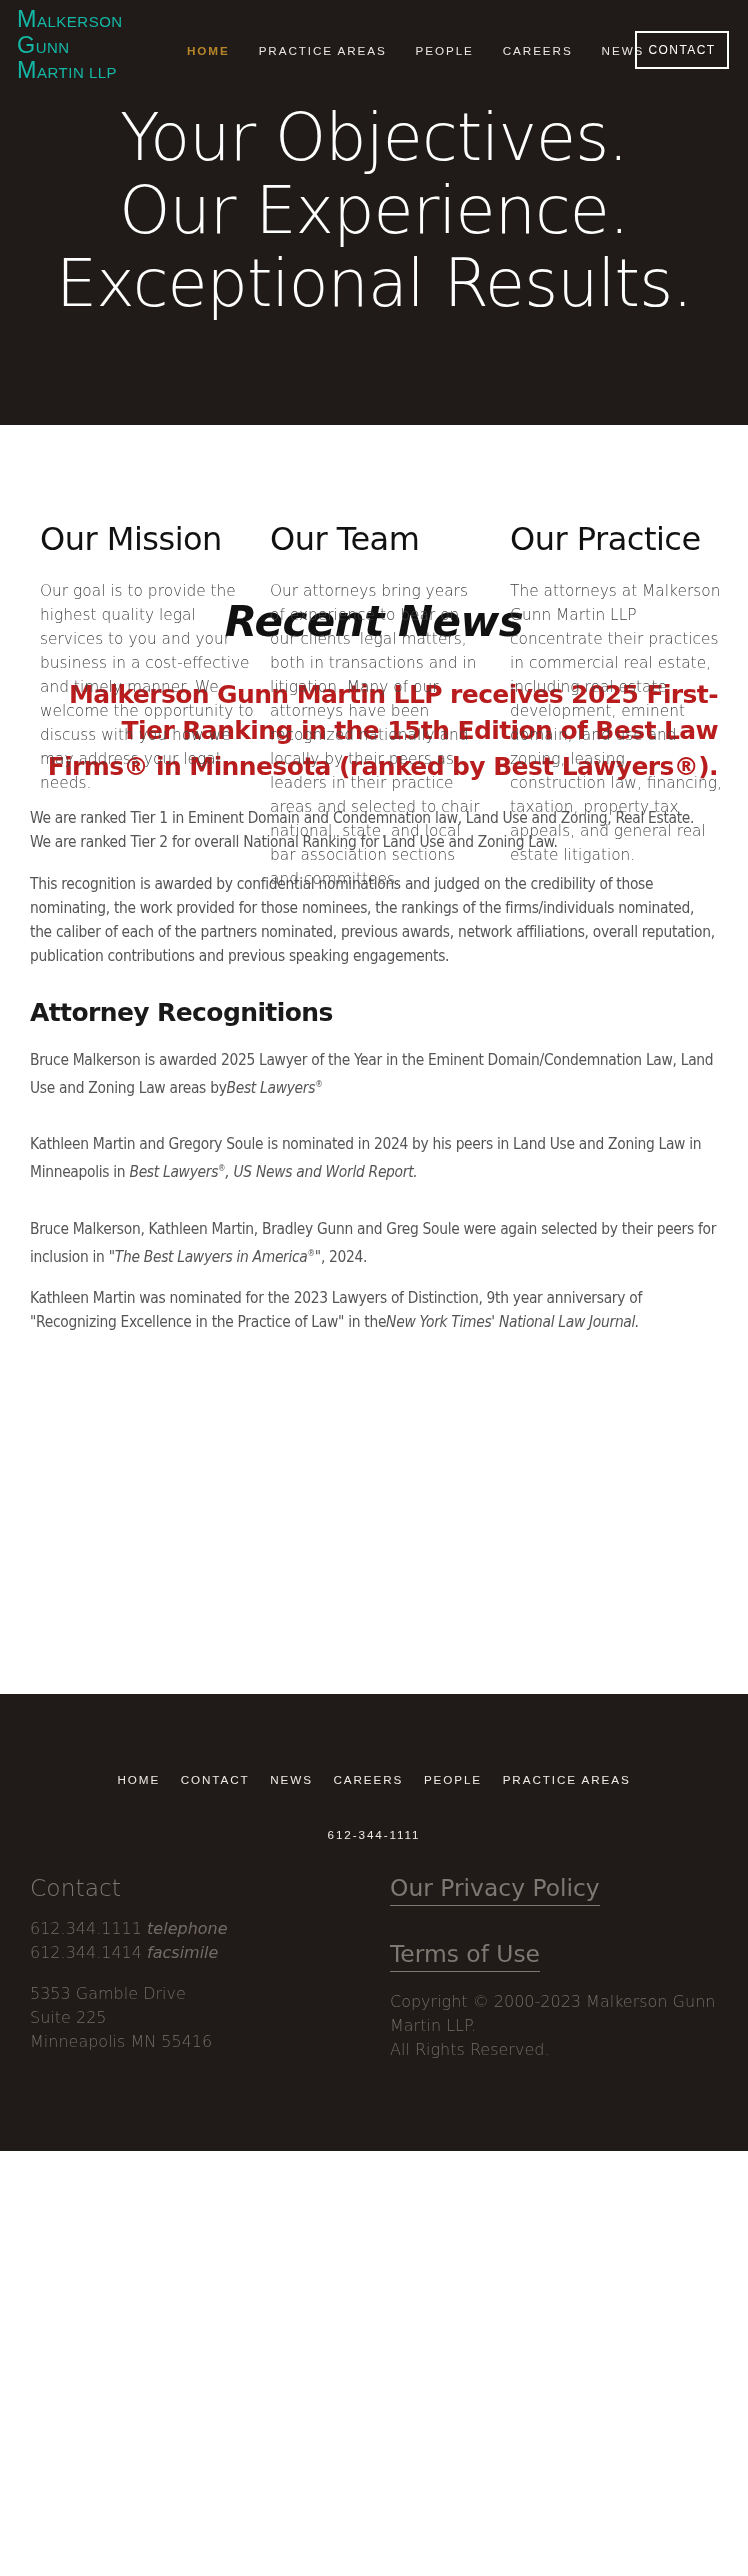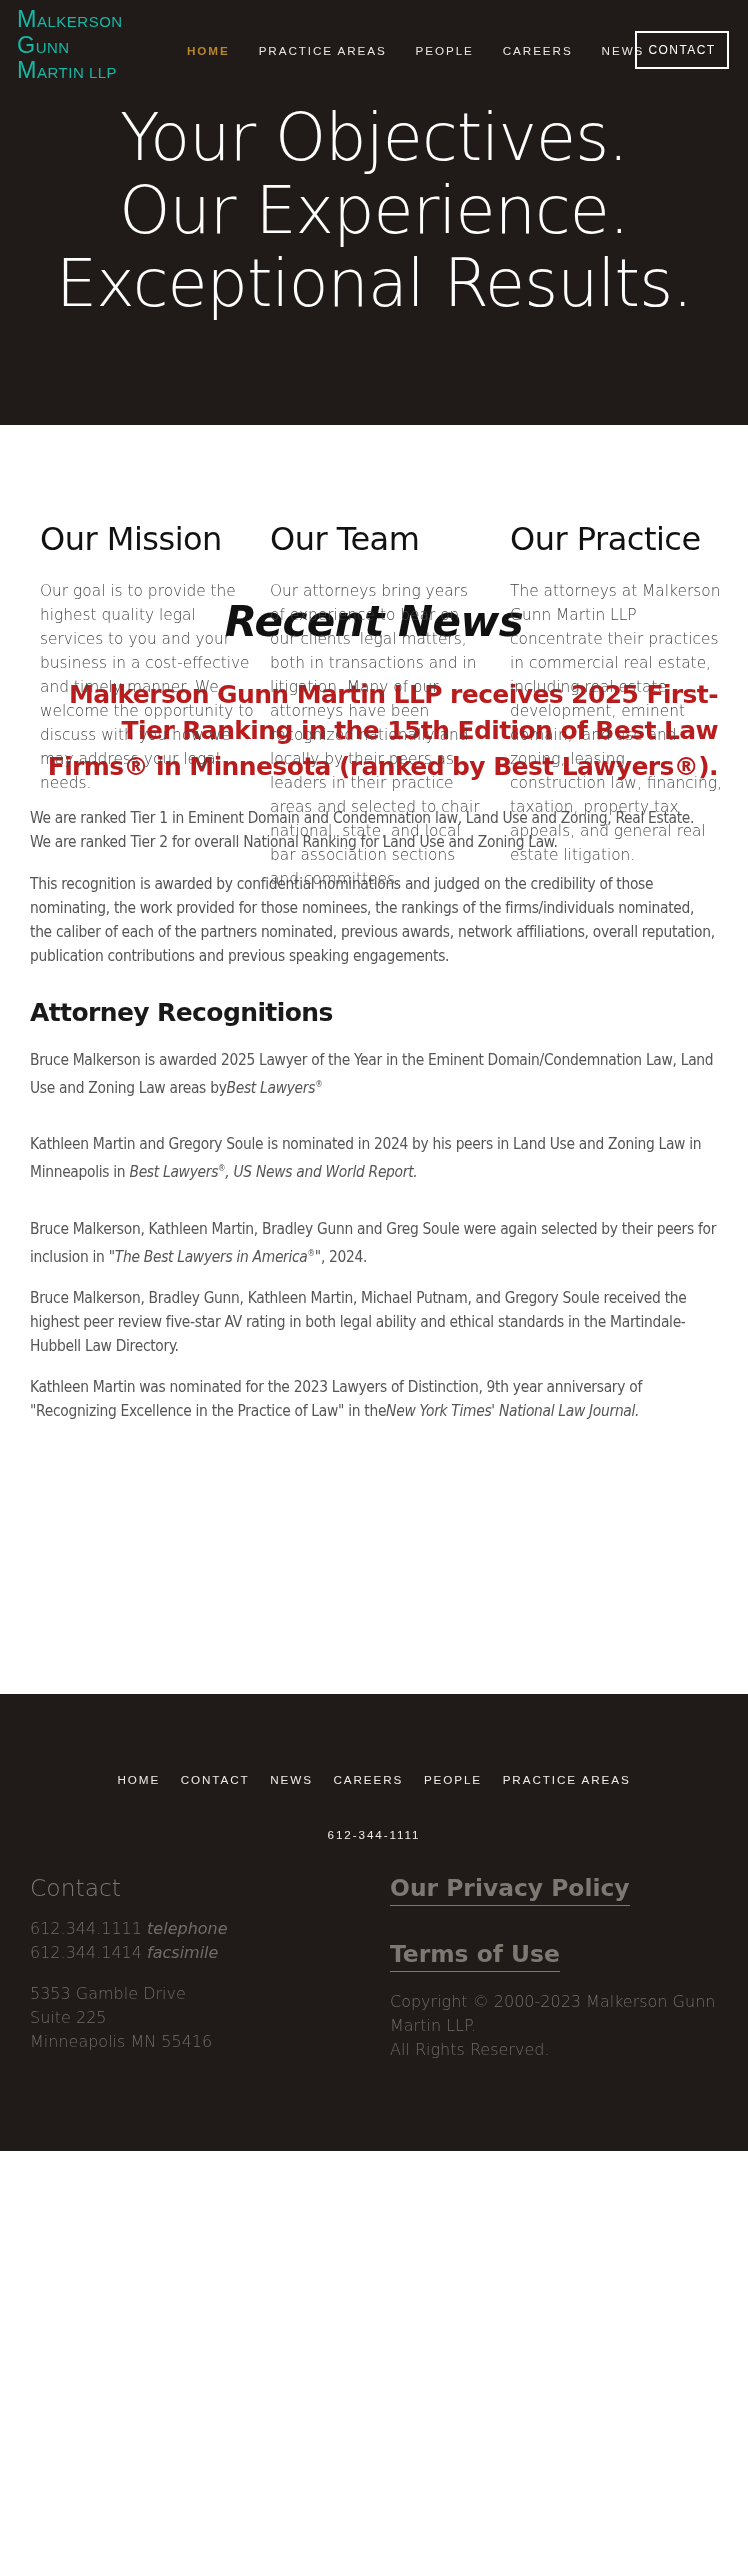--- a/index.html
+++ b/index.html
@@ -36,21 +36,21 @@
 
     
     .footer { background: #201b18; width: 748px; height: 457px; position: relative; margin-top: 0; }
     .footer-nav { position: absolute; top: 79px; left: 0; width: 748px; display: flex; justify-content: center; }
     .footer-link { font-family: "Liberation Sans", sans-serif; font-size: 11.7px; letter-spacing: 1.9px; color: #f0ede9; text-decoration: none; margin: 0 10.3px; white-space: nowrap; }
     .footer-phone { position: absolute; top: 134px; left: 0; width: 748px; text-align: center; font-family: "Liberation Sans", sans-serif; font-size: 11.7px; letter-spacing: 1.9px; color: #f0ede9; }
     .footer-col { position: absolute; top: 178px; color: #7a746f; }
     .footer-col h3 { font-family: "DejaVu Sans", sans-serif; font-weight: 200; font-size: 23.4px; line-height: 32px; color: #7d7872; }
     .footer-col .line { font-family: "DejaVu Sans", sans-serif; font-size: 16px; line-height: 24px; font-weight: 300; color: #726c67; display: block; }
     .footer-col em { font-style: italic; }
-    .footer-link-big { font-family: "DejaVu Sans", sans-serif; font-weight: 700; font-size: 23.4px; line-height: 32px; color: #7d7872; text-decoration: none; border-bottom: 0.9px solid #7d7872; display: inline-block; padding-bottom: 0.9px; }
+    .footer-link-big { font-family: "DejaVu Sans", sans-serif; font-weight: 400; font-size: 23.4px; line-height: 32px; color: #7d7872; text-decoration: none; border-bottom: 0.9px solid #7d7872; display: inline-block; padding-bottom: 0.9px; }
   </style>
 </head>
 <body>
 
 <header class="hero">
   <nav class="nav">
     <a class="logo">
       <span class="logo-line"><span class="cap">M</span><span>ALKERSON</span></span>
       <span class="logo-line"><span class="cap">G</span><span>UNN</span></span>
       <span class="logo-line"><span class="cap">M</span><span>ARTIN LLP</span></span>
@@ -102,21 +102,20 @@
   </p>
 
   <p class="news-body" style="margin-top:32px;">
     <span>Kathleen Martin and Gregory Soule is nominated in 2024 by his peers in Land Use and Zoning Law in Minneapolis in </span><em>Best Lawyers</em><sup>®</sup><em>, US News and World Report.</em>
   </p>
 
   <p class="news-body" style="margin-top:32px;">
     <span>Bruce Malkerson, Kathleen Martin, Bradley Gunn and Greg Soule were again selected by their peers for inclusion in </span><em>"The Best Lawyers in America</em><sup>®</sup><em>"</em><span>, 2024.</span>
   </p>
 
-  <p class="news-body" style="margin-top:17px;">Bruce Malkerson, Bradley Gunn, Kathleen Martin, Michael Putnam, and Gregory Soule received the highest peer review five-star AV rating in both legal ability and ethical standards in the Martindale-Hubbell Law Directory.</p>
 
   <p class="news-body" style="margin-top:17px;">
     <span>Kathleen Martin was nominated for the 2023 Lawyers of Distinction, 9th year anniversary of "Recognizing Excellence in the Practice of Law" in the</span><em>New York Times' National Law Journal.</em>
   </p>
 </section>
 
 <footer class="footer">
   <nav class="footer-nav">
     <a class="footer-link">HOME</a>
     <a class="footer-link">CONTACT</a>

